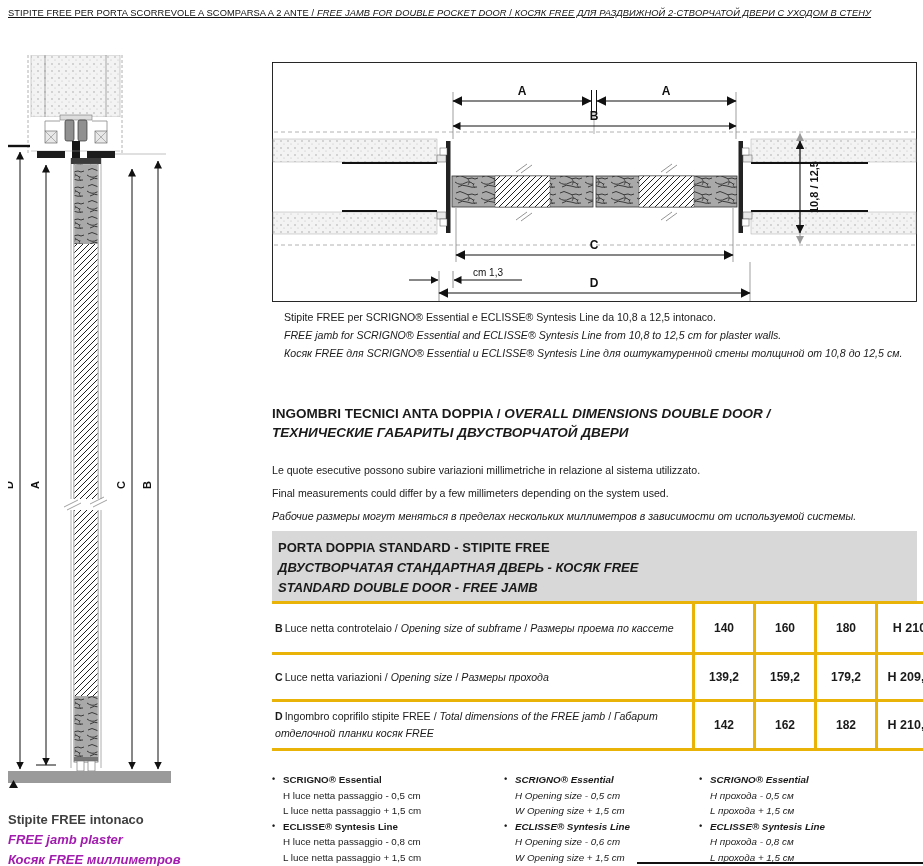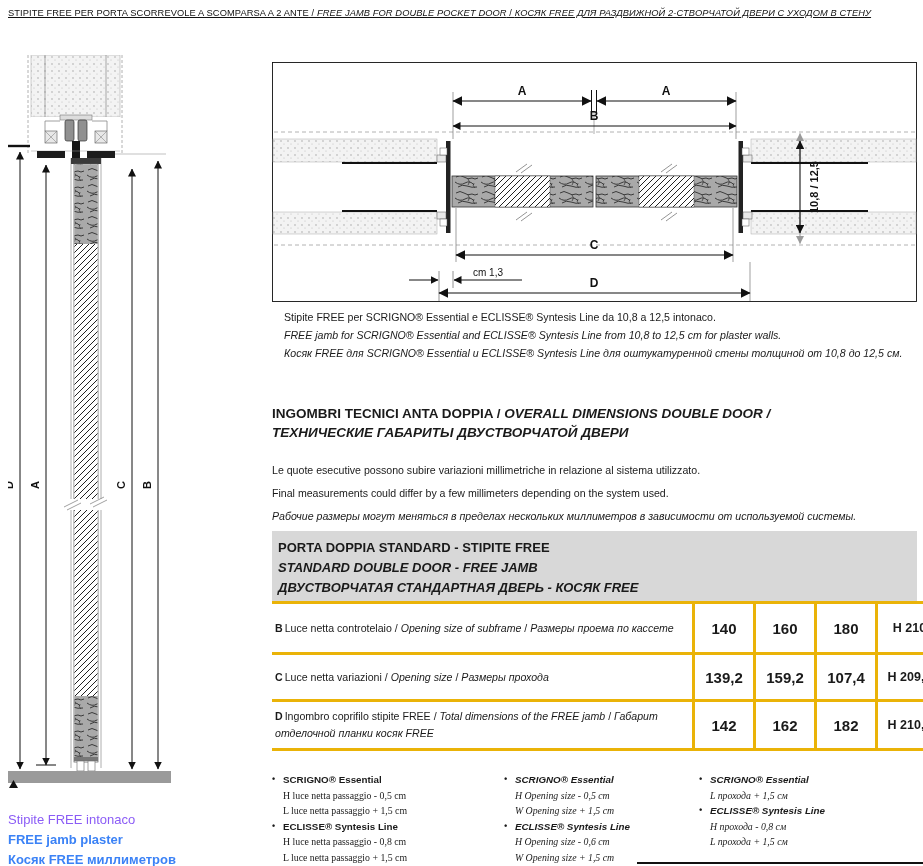--- a/index.html
+++ b/index.html
@@ -3,42 +3,42 @@
 <meta charset="utf-8">
 <style>
   html,body{margin:0;padding:0;background:#fff;}
   .page{position:relative;width:923px;height:866px;background:#fff;overflow:hidden;
         font-family:"Liberation Sans",sans-serif;color:#1a1a1a;}
   .em{font-style:italic;}
   .hdr{position:absolute;left:8px;top:8px;width:910px;font-size:9.3px;letter-spacing:0.1px;color:#111;white-space:nowrap;text-decoration:underline;}
   .svg-section{position:absolute;left:8px;top:55px;}
   .svg-plan{position:absolute;left:272px;top:62px;}
   .left-cap{position:absolute;left:8px;top:810px;font-size:13px;line-height:20px;}
-  .left-cap .l1{font-weight:normal;color:#8b5cf6;}
-  .left-cap .l2{color:#3b82f6;font-weight:bold;}
+  .left-cap .l1{font-weight:bold;color:#404040;}
+  .left-cap .l2{font-style:italic;color:#a21caf;font-weight:bold;}
   .plan-cap{position:absolute;left:284px;top:308px;width:650px;font-size:10.6px;line-height:18px;}
   .heading{position:absolute;left:272px;top:404px;width:655px;font-size:13.5px;line-height:19px;font-weight:bold;}
   .notes{position:absolute;left:272px;top:459px;width:655px;font-size:10.6px;line-height:23px;}
   .tblhead{position:absolute;left:272px;top:531px;width:645px;height:70px;box-sizing:border-box;
            background:#d8d8d8;padding:7px 0 16px 6px;font-size:13px;line-height:20px;font-weight:bold;}
   table.dims{position:absolute;left:272px;top:601px;width:645px;border-collapse:collapse;
              border-top:3px solid #111;border-bottom:3px solid #111;table-layout:fixed;}
   table.dims td{border:3px solid #eab308;vertical-align:middle;}
   table.dims td.lab{border-left:none;width:407px;font-size:10.6px;line-height:17px;padding:4px 10px 4px 3px;}
   table.dims td.lab .key{font-weight:bold;margin-right:2px;}
-  table.dims td.val{width:56px;text-align:center;font-weight:bold;font-size:15px;}
+  table.dims td.val{width:56px;text-align:center;font-weight:bold;font-size:12px;}
   table.dims td.valh{width:61px;text-align:center;font-weight:bold;font-size:12.5px;}
   table.dims tr.r1{height:51px;} table.dims tr.r2{height:47px;} table.dims tr.r3{height:49px;}
   .fn{position:absolute;top:772px;font-size:9.8px;line-height:15.5px;}
   .fn1{left:272px;width:230px;}
   .fn2{left:504px;width:196px;font-style:italic;}
   .fn3{left:699px;width:222px;font-style:italic;}
   .fnTitle{font-weight:bold;}
   .fnBullet{display:inline-block;width:11px;font-size:9px;vertical-align:1px;}
-  .fnLine{padding-left:11px;font-family:Liberation Serif, serif;}
+  .fnLine{padding-left:11px;}
   .bottom-rule{position:absolute;left:637px;top:862px;width:286px;height:2px;background:#111;}
   svg text{font-family:"Liberation Sans",sans-serif;fill:#111;}
 </style>
 </head>
 <body>
 
 <div class="page">
 
   <div class="hdr">
     <span>STIPITE FREE PER PORTA SCORREVOLE A SCOMPARSA A 2 ANTE</span><span> / </span><span class="em">FREE JAMB FOR DOUBLE POCKET DOOR</span><span> / </span><span class="em">КОСЯК FREE ДЛЯ РАЗДВИЖНОЙ 2-СТВОРЧАТОЙ ДВЕРИ С УХОДОМ В СТЕНУ</span>
@@ -227,38 +227,38 @@
   </div>
 
   <div class="notes">
     <div>Le quote esecutive possono subire variazioni millimetriche in relazione al sistema utilizzato.</div>
     <div>Final measurements could differ by a few millimeters depending on the system used.</div>
     <div class="em">Рабочие размеры могут меняться в пределах нескольких миллиметров в зависимости от используемой системы.</div>
   </div>
 
   <div class="tblhead">
     <div>PORTA DOPPIA STANDARD - STIPITE FREE</div>
+    <div class="em">ДВУСТВОРЧАТАЯ СТАНДАРТНАЯ ДВЕРЬ - КОСЯК FREE</div>
     <div class="em">STANDARD DOUBLE DOOR - FREE JAMB</div>
-    <div class="em">ДВУСТВОРЧАТАЯ СТАНДАРТНАЯ ДВЕРЬ - КОСЯК FREE</div>
   </div>
 
   <table class="dims">
     <tbody>
       <tr class="r1">
         <td class="lab"><span class="key">B</span><span>Luce netta controtelaio</span><span> / </span><span class="em">Opening size of subframe</span><span> / </span><span class="em">Размеры проема по кассете</span></td>
         <td class="val">140</td>
         <td class="val">160</td>
         <td class="val">180</td>
         <td class="valh">H 210</td>
       </tr>
       <tr class="r2">
         <td class="lab"><span class="key">C</span><span>Luce netta variazioni</span><span> / </span><span class="em">Opening size</span><span> / </span><span class="em">Размеры прохода</span></td>
         <td class="val">139,2</td>
         <td class="val">159,2</td>
-        <td class="val">107,4</td>
+        <td class="val">179,2</td>
         <td class="valh">H 209,5</td>
       </tr>
       <tr class="r3">
         <td class="lab"><span class="key">D</span><span>Ingombro coprifilo stipite FREE</span><span> / </span><span class="em">Total dimensions of the FREE jamb</span><span> / </span><span class="em">Габарит отделочной планки косяк FREE</span></td>
         <td class="val">142</td>
         <td class="val">162</td>
         <td class="val">182</td>
         <td class="valh">H 210,8</td>
       </tr>
     </tbody>
@@ -286,20 +286,21 @@
     <div>
       <div class="fnTitle"><span class="fnBullet">•</span><span>ECLISSE® Syntesis Line</span></div>
       <div class="fnLine">H Opening size - 0,6 cm</div>
       <div class="fnLine">W Opening size + 1,5 cm</div>
     </div>
   </div>
 
   <div class="fn fn3">
     <div>
       <div class="fnTitle"><span class="fnBullet">•</span><span>SCRIGNO® Essential</span></div>
+      <div class="fnLine">Н прохода - 0,5 см</div>
       <div class="fnLine">L прохода + 1,5 см</div>
     </div>
     <div>
       <div class="fnTitle"><span class="fnBullet">•</span><span>ECLISSE® Syntesis Line</span></div>
       <div class="fnLine">Н прохода - 0,8 см</div>
       <div class="fnLine">L прохода + 1,5 см</div>
     </div>
   </div>
 
   <div class="bottom-rule"></div>

